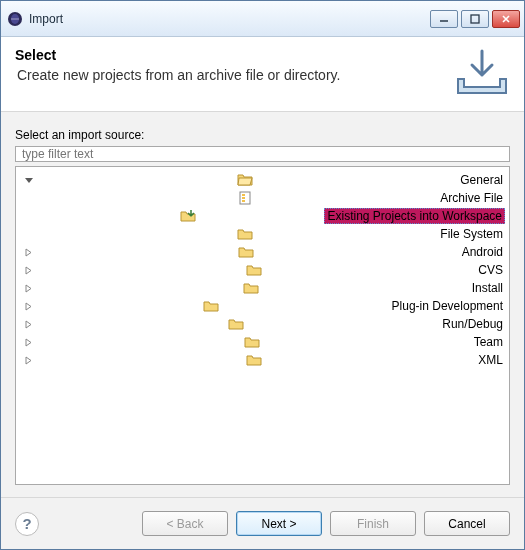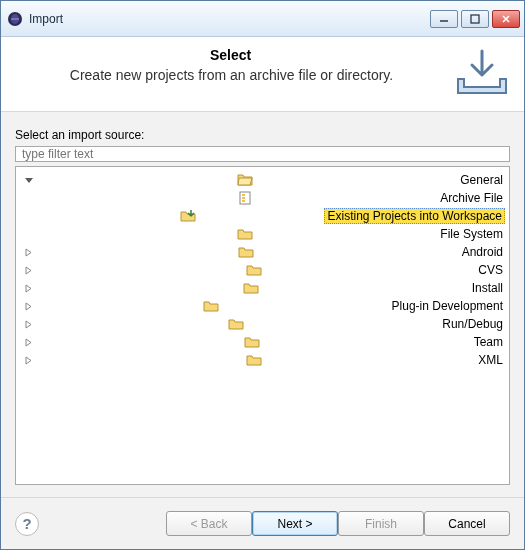--- a/index.html
+++ b/index.html
@@ -7,40 +7,40 @@
   body { font-family: "Segoe UI", Tahoma, sans-serif; font-size:12px; color:#000; background:#fff; }
   .window { width:525px; height:550px; border:1px solid #5a7ba0; background:#fff; display:flex; flex-direction:column; box-shadow:0 0 3px rgba(0,0,0,0.3); }
   .titlebar { height:36px; background:linear-gradient(#f7fbff,#dce9f7); display:flex; align-items:center; padding:0 4px; border-bottom:1px solid #b9c9da; }
   .titlebar .icon { width:16px; height:16px; margin:0 6px 0 2px; }
   .titlebar .title { flex:1; color:#1a2a3a; font-size:12px; }
   .titlecontrols { display:flex; gap:3px; }
   .titlebtn { width:28px; height:18px; border:1px solid #6b88a8; border-radius:2px; background:linear-gradient(#f3f8fe,#d3e2f2); display:flex; align-items:center; justify-content:center; cursor:default; }
   .titlebtn.close { background:linear-gradient(#f4a5a0,#d94b41); border-color:#a02e26; }
   .titlebtn svg { width:10px; height:10px; }
   .header { padding:8px 14px 10px 14px; border-bottom:1px solid #d8d8d8; display:flex; align-items:flex-start; background:#fff; }
-  .header-text { flex:1;text-align:center; }
+  .header-text { flex:1; }
   .header h1 { font-size:14px; font-weight:bold; margin:2px 0 4px 0; }
   .header p { margin:0 0 6px 2px; color:#333; font-size:14px; }
   .header .big-icon { width:56px; height:56px; margin-left:8px; }
   .body { flex:1; padding:10px 14px 0 14px; display:flex; flex-direction:column; background:#f2f2f2; }
   .body-label { margin:6px 0 4px 0; }
   .filter { width:100%; height:16px; border:1px solid #a9a9a9; padding:2px 6px; font-family:inherit; font-size:12px; color:#777; background:#fff; }
   .tree-wrap { flex:1; border:1px solid #a9a9a9; background:#fff; margin-top:4px; overflow:auto; padding:4px 0; }
   .tree { list-style:none; margin:0; padding:0; }
   .tree ul { list-style:none; margin:0; padding:0 0 0 20px; }
   .row { display:flex; align-items:center; height:18px; padding:0 4px 0 6px; white-space:nowrap; cursor:default;justify-content:space-between; }
   .twisty { width:12px; height:12px; display:inline-flex; align-items:center; justify-content:center; margin-right:2px; }
   .twisty svg { width:9px; height:9px; }
   .node-icon { width:16px; height:16px; margin-right:4px; display:inline-flex; align-items:center; justify-content:center; }
-  .row.selected .label { background:#fde047; border:1px dotted #5a8fd6; padding:0 2px; }
+  .row.selected .label { background:#be185d; border:1px dotted #5a8fd6; padding:0 2px; }
   .label { padding:0 2px; }
   .footer { height:52px; border-top:1px solid #d8d8d8; display:flex; align-items:center; padding:0 14px; background:#f2f2f2; }
   .help { width:24px; height:24px; border:1px solid #bbb; border-radius:50%; display:flex; align-items:center; justify-content:center; color:#6b7d93; font-weight:bold; font-size:15px; cursor:default; background:#fff; }
   .footer-spacer { flex:1; }
-  .btn { min-width:86px; height:25px; margin-left:0; border:1px solid #9b9b9b; border-radius:3px; background:linear-gradient(#fdfdfd,#ececec); font-family:inherit; font-size:12px; cursor:default; }
+  .btn { min-width:86px; height:25px; margin-left:8px; border:1px solid #9b9b9b; border-radius:3px; background:linear-gradient(#fdfdfd,#ececec); font-family:inherit; font-size:12px; cursor:default; }
   .btn.primary { border-color:#3c7fb1; box-shadow:0 0 0 1px #b3d7f3 inset; background:linear-gradient(#f5fbff,#dbeefc); }
   .btn.disabled { color:#9a9a9a; }
 </style>
 </head>
 <body>
 
 <div class="window">
 
   <div class="titlebar">
     <span class="icon">

